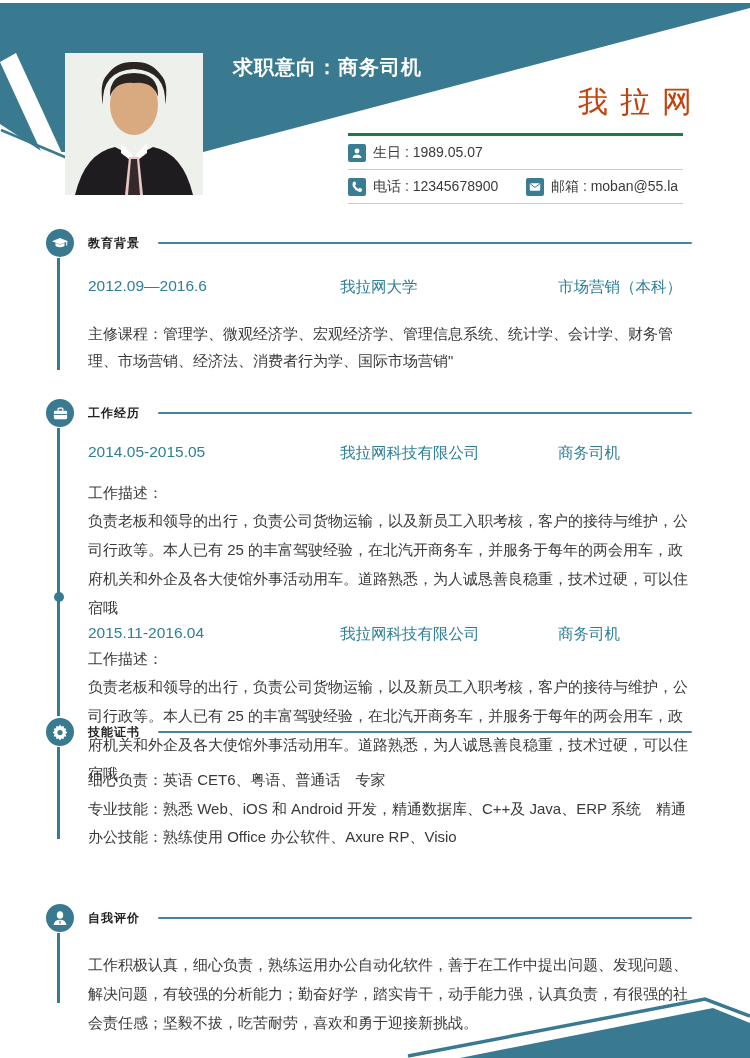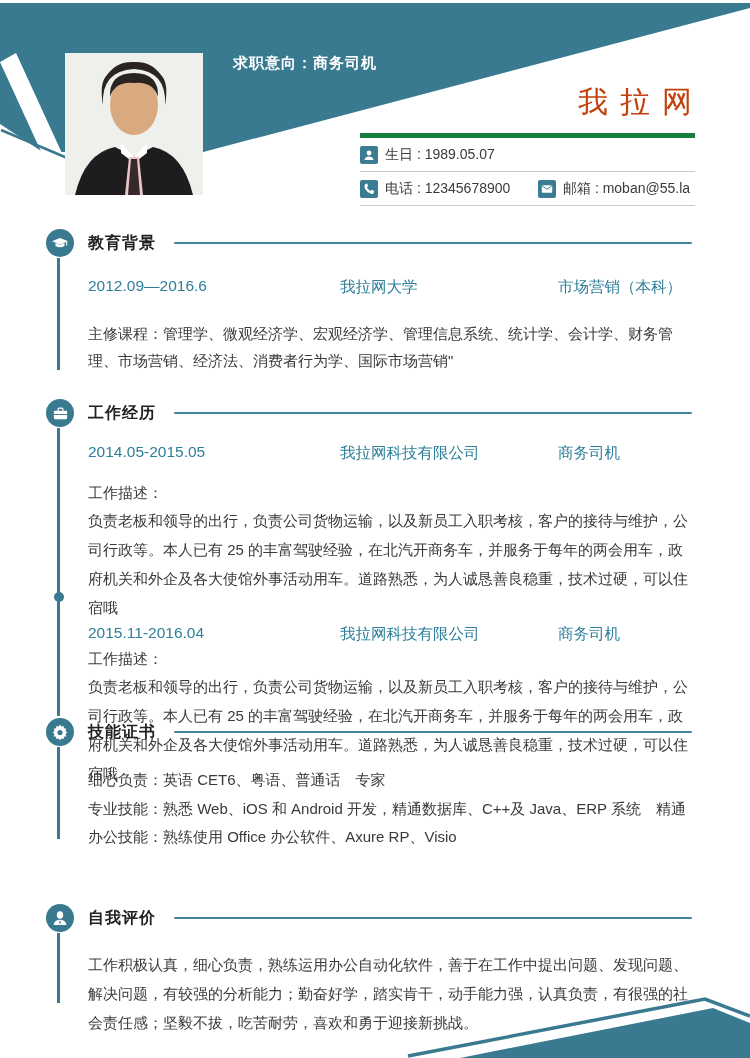--- a/index.html
+++ b/index.html
@@ -15,48 +15,48 @@
     background:#3a7a90;
     clip-path:polygon(0 0,100% 0,100% 5px,27.1% 100%,0 100%);
   }
   .corner-svg{position:absolute;pointer-events:none;}
   .photo{
     position:absolute;left:65px;top:53px;width:138px;height:142px;
     background:#eef0ec;overflow:hidden;
   }
   .job-intent{
     position:absolute;left:233px;top:54px;
-    color:#ffffff;font-size:15px;font-weight:600;letter-spacing:1px;
+    color:#ffffff;font-size:20px;font-weight:600;letter-spacing:1px;
   }
   .name{
     position:absolute;right:46px;top:82px;
     font-size:30px;color:#c2410c;letter-spacing:12px;font-weight:400;
   }
   .contact{
-    position:absolute;left:360px;top:133px;width:335px;
-    border-top:5px solid #15803d;
+    position:absolute;left:348px;top:133px;width:335px;
+    border-top:3px solid #15803d;
   }
   .contact-row{
     display:grid;grid-template-columns:178px 1fr;
     align-items:center;height:33px;border-bottom:1px solid #cbcbcb;
   }
   .contact-cell{display:flex;align-items:center;gap:7px;font-size:14px;color:#3a3a3a;}
   .mini-ic{
     width:18px;height:18px;border-radius:2px;background:#3a7d92;
     display:flex;align-items:center;justify-content:center;flex:none;
   }
   .mini-ic svg{display:block;}
   
   .section{position:absolute;left:0;width:750px;}
   .sec-head{display:flex;align-items:center;height:32px;}
   .sec-icon{
     position:absolute;left:46px;top:2px;width:28px;height:28px;border-radius:50%;
     background:#3a7a90;display:flex;align-items:center;justify-content:center;
   }
-  .sec-title{margin-left:88px;font-size:16px;font-weight:bold;color:#222;letter-spacing:1px;}
+  .sec-title{margin-left:88px;font-size:12px;font-weight:bold;color:#222;letter-spacing:1px;}
   .sec-rule{flex:1;height:2px;background:#44839b;margin-left:18px;margin-right:58px;border-radius:1px;}
   .timeline{position:absolute;left:57px;top:31px;width:3px;background:#3a7a90;}
   .tl-dot{position:absolute;left:54px;width:10px;height:10px;border-radius:50%;background:#3a7a90;}
   .row3{display:flex;margin:0 58px 0 88px;font-size:15.5px;color:#2e7f99;}
   .col-period{width:252px;}
   .col-company{width:218px;}
   .col-position{flex:1;}
   .para{margin:0 58px 0 88px;font-size:15px;color:#3a3a3a;line-height:29px;}
   .edu-row{margin-top:18px;}
   .edu-courses{margin-top:23px;line-height:26.5px;}

